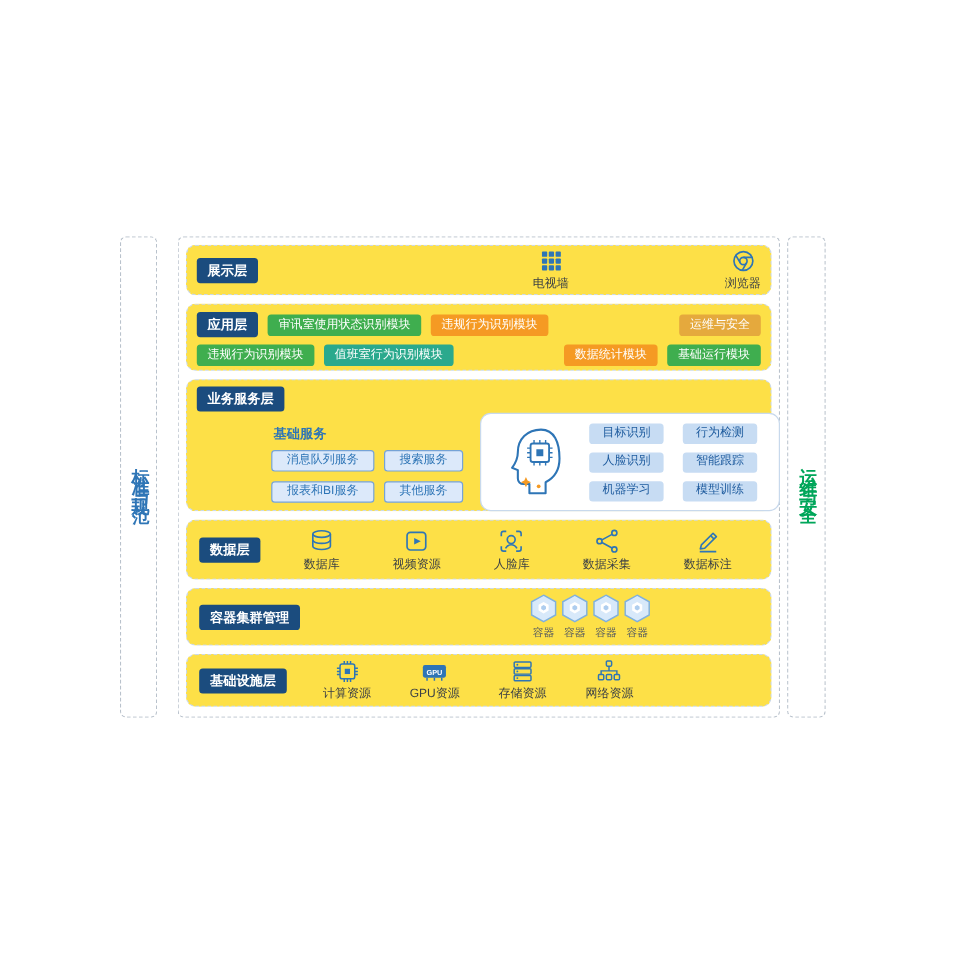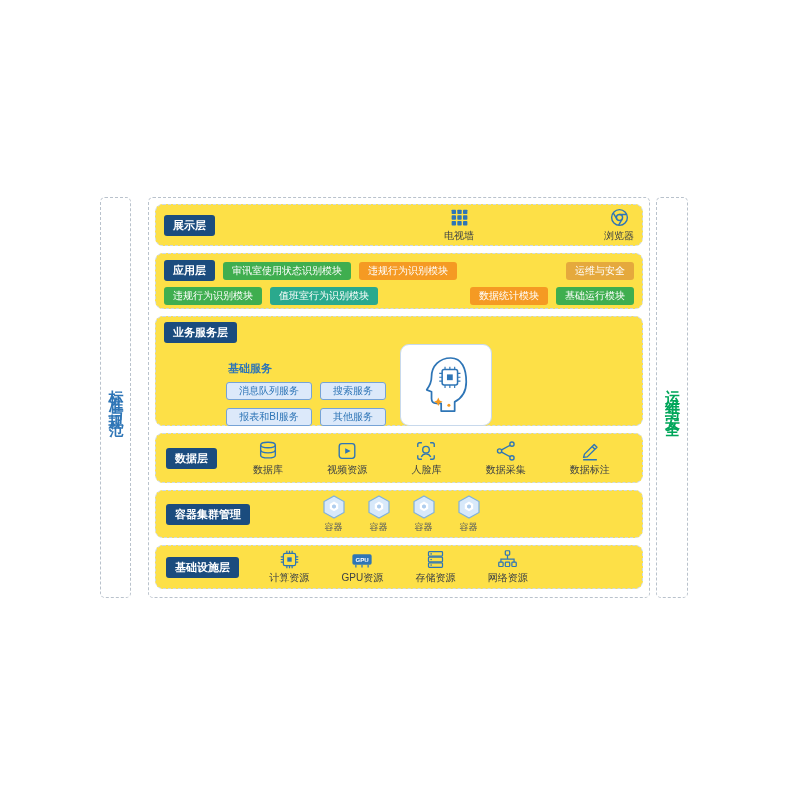--- a/index.html
+++ b/index.html
@@ -35,38 +35,38 @@
   .chips-row { display:flex; align-items:center; gap:8px; }
   .chip { font-size:10px; color:#fff; padding:4px 9px; border-radius:3px; white-space:nowrap; line-height:1; }
   .chip.green  { background:#3fae4f; }
   .chip.orange { background:#f59a23; }
   .chip.amber  { background:#e5a93d; }
   .chip.teal   { background:#2aa98d; }
   .push { margin-left:auto; }
 
   
   .layer-business { height:110px; padding:5px 8px; }
-  .biz-body { display:flex; align-items:flex-end; gap:14px; margin-top:1px; margin-left:62px; }
+  .biz-body { display:flex; align-items:center; gap:14px; margin-top:1px; margin-left:62px; }
   .bs-title { color:#2e75b6; font-weight:bold; font-size:11px; margin:2px 0 6px 2px; }
   .bs-grid { display:grid; grid-template-columns:auto auto; gap:8px 8px; }
   .chip-light { background:#dce9fa; border:1px solid #76a3d6; color:#2e75b6; font-size:10px;
                 padding:3px 12px; border-radius:3px; text-align:center; white-space:nowrap; line-height:1; }
   .ai-card { background:#fff; border:1px solid #c8d9ec; border-radius:9px; display:flex; align-items:center;
              gap:18px; padding:6px 18px; height:82px; }
   .ai-grid { display:grid; grid-template-columns:repeat(2, 62px); gap:7px 16px; }
   .chip-ai { background:#c7dcf3; color:#1e5b9e; font-size:10px; padding:3.5px 0; border-radius:3px;
              text-align:center; white-space:nowrap; line-height:1; }
 
   
   .layer-data { height:50px; display:flex; align-items:center; padding:0 10px; }
   .data-items { flex:1; display:flex; justify-content:space-around; margin-left:14px; }
 
   
   .layer-container { height:48px; display:flex; align-items:center; padding:0 10px; }
-  .cont-items { flex:1; display:flex; justify-content:center; margin-right:88px; margin-left:8px;gap:19px; }
+  .cont-items { flex:1; display:flex; justify-content:flex-end; margin-right:88px; margin-left:8px; }
   .icon-item .lbl-sm { font-size:9px; color:#555a60; }
 
   
   .layer-infra { height:44px; display:flex; align-items:center; padding:0 10px; }
   .infra-items { flex:1; display:flex; justify-content:space-around; margin-right:88px; margin-left:14px; }
 
   svg { display:block; }
 </style>
 </head>
 <body>
@@ -148,20 +148,28 @@
           <span>
             <svg width="54" height="62" viewBox="0 0 56 64" fill="none">
               <path d="M33 4C21 4 13 12.5 13 23.5c0 6-2 9.5-5 13.5l5 2v7c0 3 2 5 5 5h5v8h14V49.5c8-4 12-11.5 12-20.5C49 15 44.5 4 33 4z" stroke="#2e75b6" stroke-width="1.8" stroke-linejoin="round"></path>
               <rect x="24" y="16" width="16" height="16" rx="2" stroke="#2e75b6" stroke-width="1.6"></rect>
               <rect x="29" y="21" width="6" height="6" fill="#2e75b6"></rect>
               <path d="M27 13v3M32 13v3M37 13v3M27 32v3M32 32v3M37 32v3M21 20h3M21 24h3M21 28h3M40 20h3M40 24h3M40 28h3" stroke="#2e75b6" stroke-width="1.2"></path>
               <path d="M20 45l1.4 3 3 1.4-3 1.4-1.4 3-1.4-3-3-1.4 3-1.4z" fill="#f59a23"></path>
               <circle cx="31" cy="53" r="1.6" fill="#f59a23"></circle>
             </svg>
           </span>
+          <div class="ai-grid">
+            <span class="chip-ai">目标识别</span>
+            <span class="chip-ai">行为检测</span>
+            <span class="chip-ai">人脸识别</span>
+            <span class="chip-ai">智能跟踪</span>
+            <span class="chip-ai">机器学习</span>
+            <span class="chip-ai">模型训练</span>
+          </div>
         </div>
       </div>
     </section>
 
     <section class="layer layer-data">
       <span class="layer-label">数据层</span>
       <div class="data-items">
         <div class="icon-item">
           <span>
             <svg width="22" height="22" viewBox="0 0 24 24" fill="none" stroke="#2e75b6" stroke-width="1.5">

